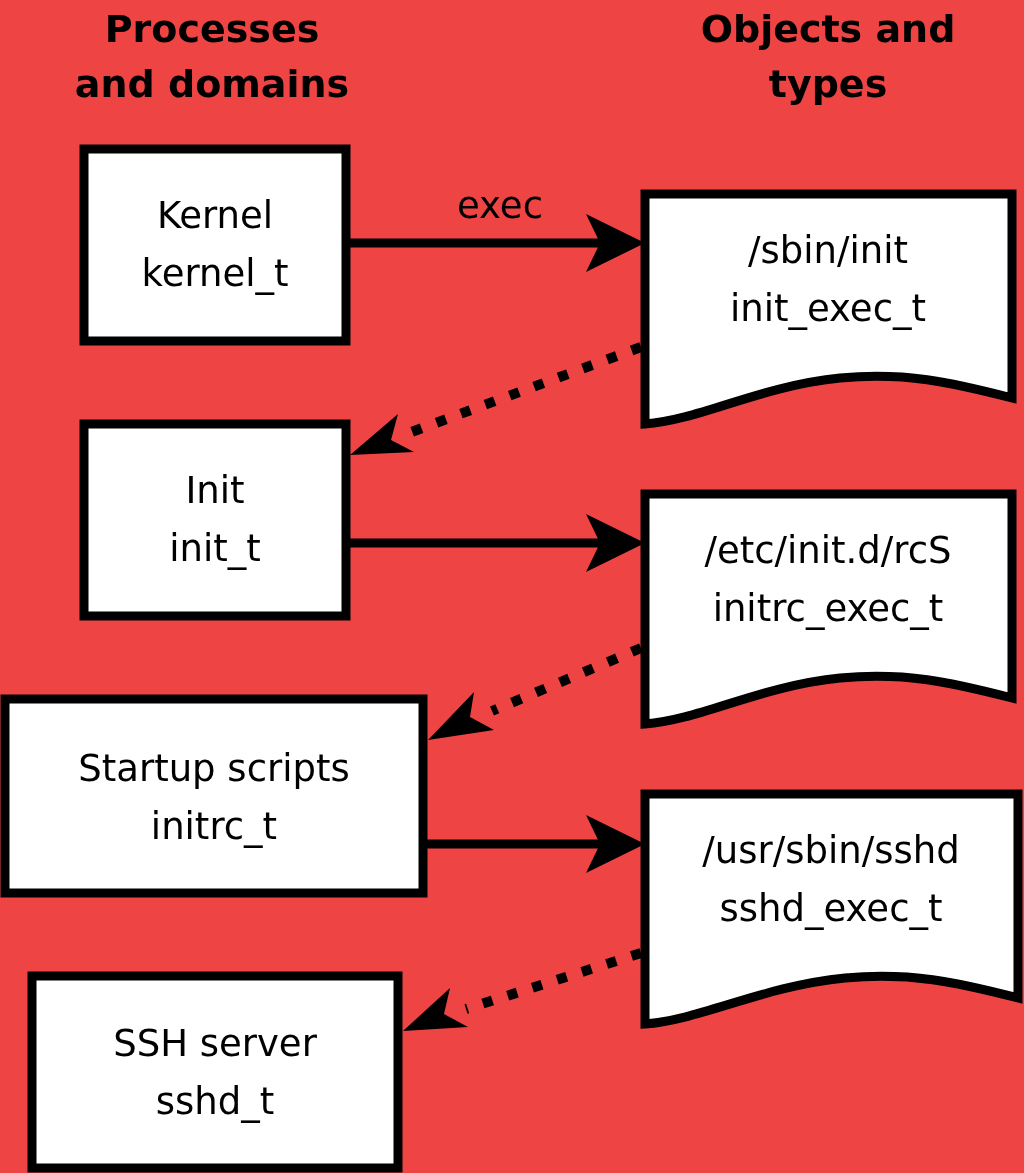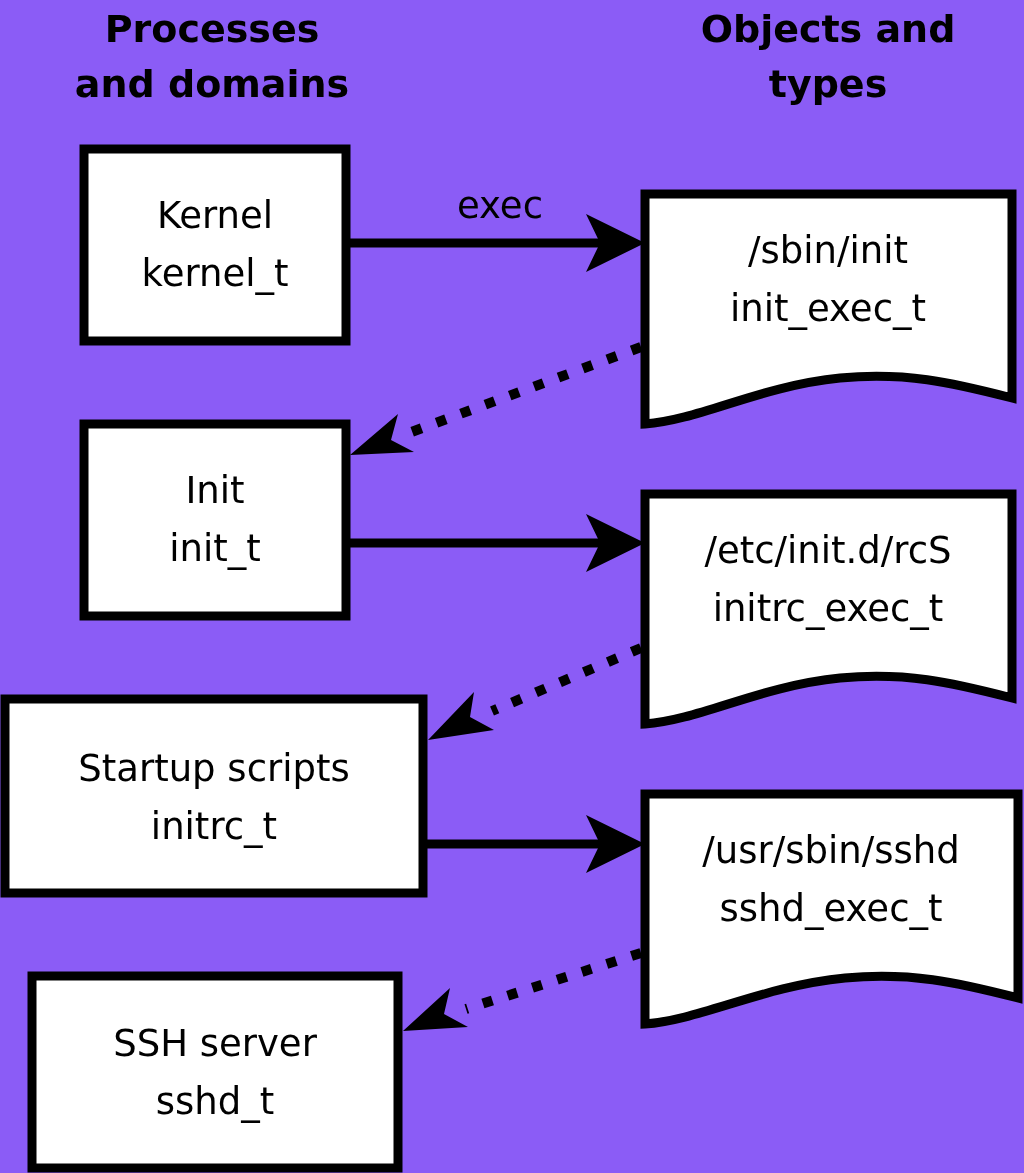--- a/index.html
+++ b/index.html
@@ -10,21 +10,21 @@
   body {
     width: 1024px;
     height: 1173px;
     overflow: hidden;
     font-family: "DejaVu Sans", sans-serif;
   }
   #diagram-root {
     position: relative;
     width: 1024px;
     height: 1173px;
-    background: #8b5cf6;
+    background: #ef4444;
   }
   svg.diagram-svg {
     position: absolute;
     top: 0;
     left: 0;
     width: 1024px;
     height: 1173px;
     display: block;
   }
   .col-header {

